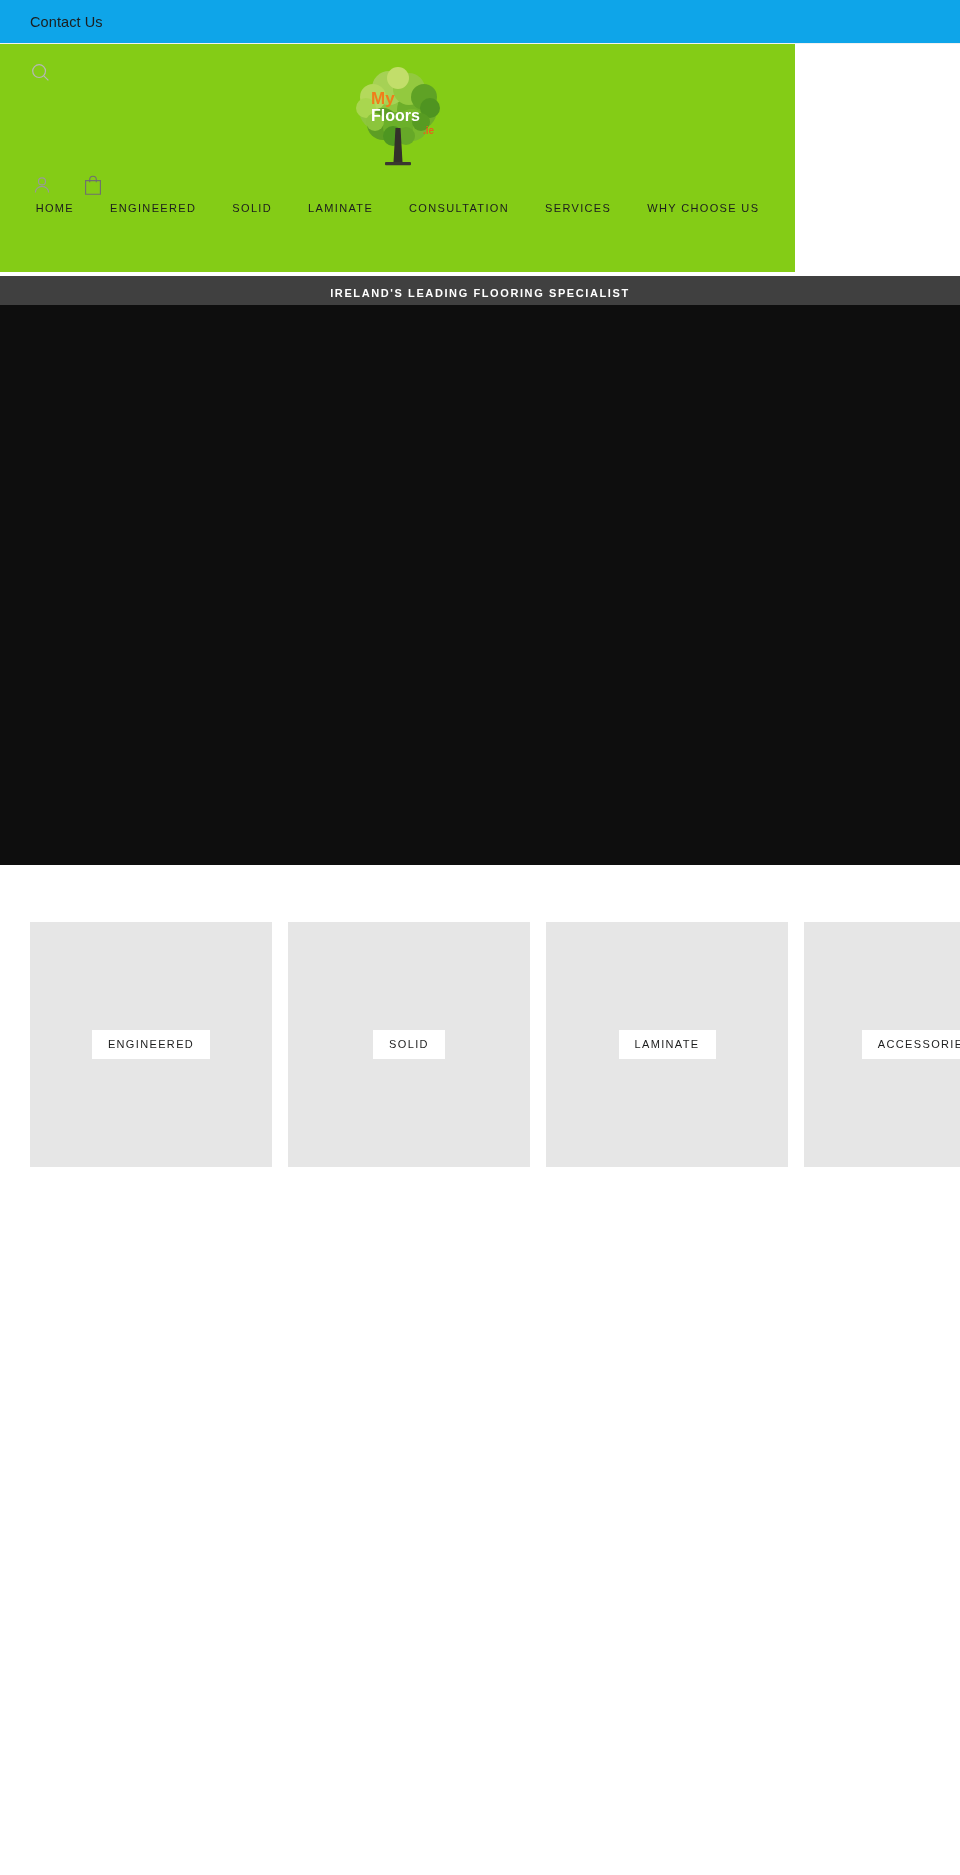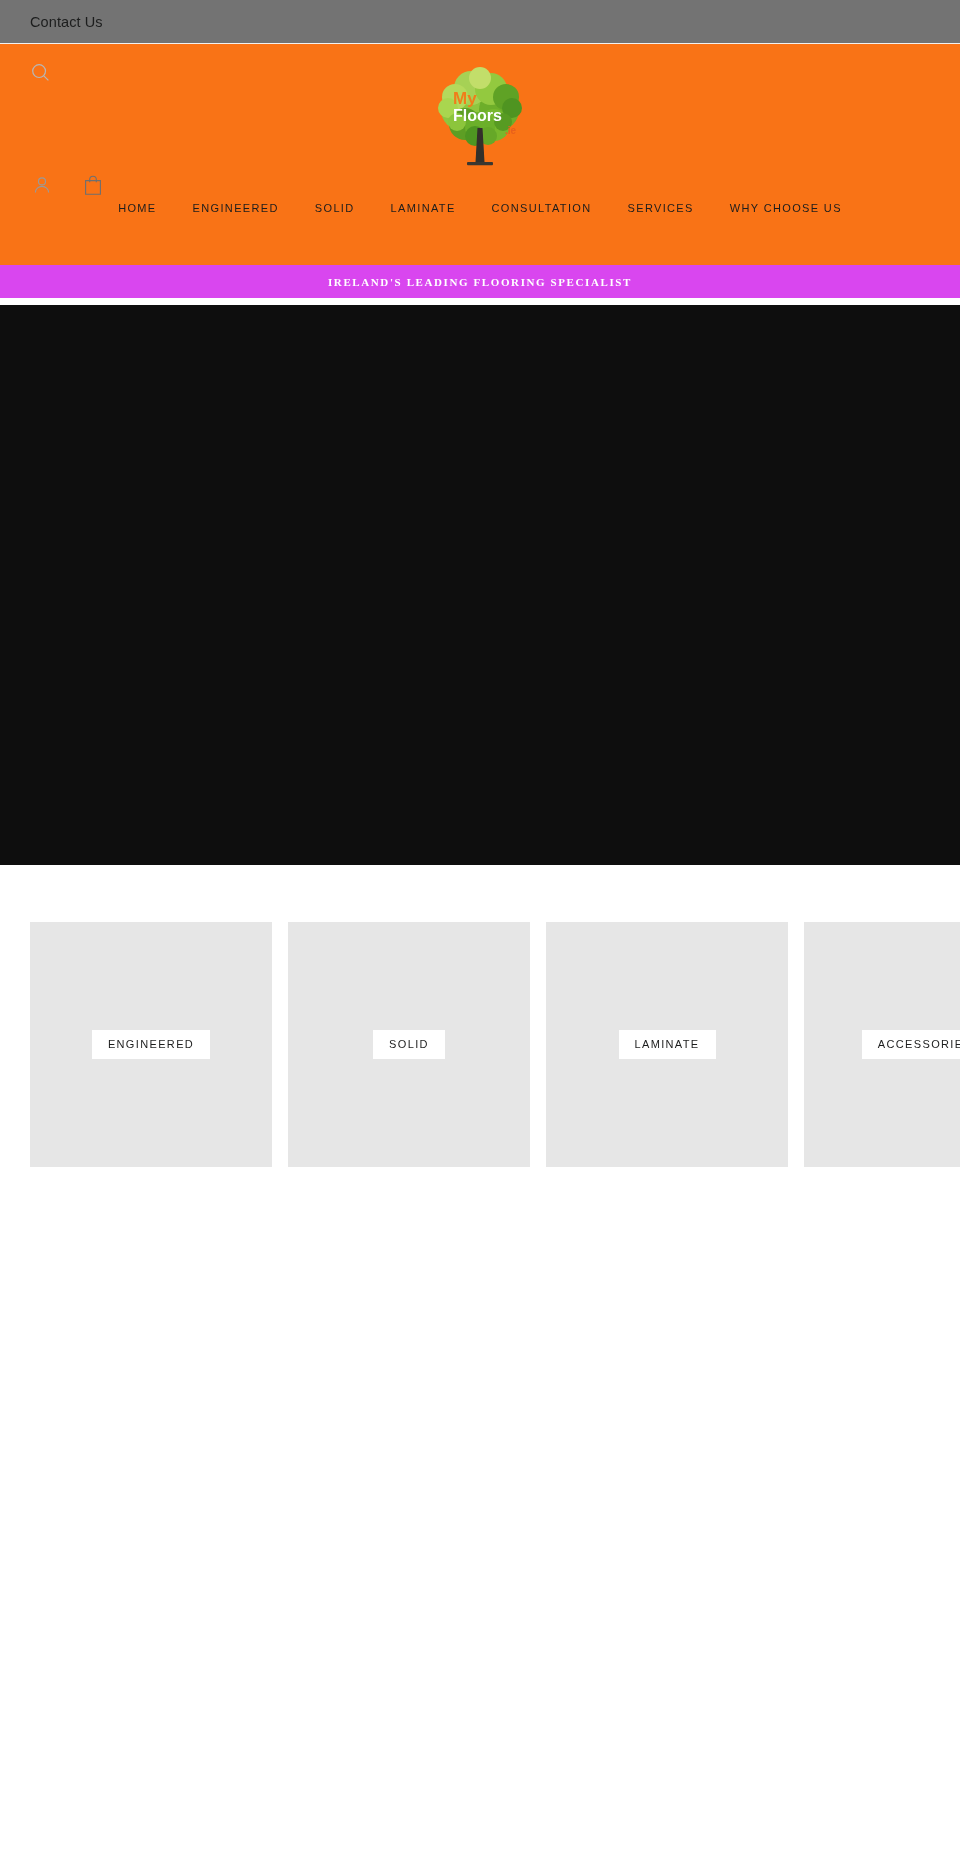--- a/index.html
+++ b/index.html
@@ -18,44 +18,44 @@
     overflow: hidden;
     background: #ffffff;
   }
 
   
   .utility-bar {
     position: absolute;
     top: 0; left: 0;
     width: 960px;
     height: 44px;
-    background: #737373;
+    background: #0ea5e9;
     border-bottom: 1px solid #f1f1f1;
   }
   .utility-link {
     position: absolute;
     left: 30px;
     top: 0;
     height: 44px;
     line-height: 44px;
     font-size: 14.5px;
     color: #1c1d1d;
     letter-spacing: 0.1px;
     text-decoration: none;
     cursor: pointer;
     white-space: nowrap;
   }
 
   
   .header {
     position: absolute;
     top: 44px; left: 0;
-    width: 960px;
+    width: 795px;
     height: 228px;
-    background: #f97316;
+    background: #84cc16;
   }
   .search-btn {
     position: absolute;
     left: 20px;
     top: 10px;
     width: 40px; height: 40px;
     display: flex;
     align-items: center;
     justify-content: center;
     background: transparent;
@@ -115,28 +115,27 @@
     text-decoration: none;
     padding: 8px 10px;
     white-space: nowrap;
     cursor: pointer;
     font-weight: 400;
   }
 
   
   .strapline {
     position: absolute;
-    top: 265px; left: 0;
+    top: 276px; left: 0;
     width: 960px;
     height: 33px;
-    background: #d946ef;
-    display: flex;
-    align-items: center;
-    justify-content: center;
-    font-family: Liberation Serif, serif;
+    background: #404040;
+    display: flex;
+    align-items: center;
+    justify-content: center;
   }
   .strapline-text {
     color: #ffffff;
     font-size: 11px;
     font-weight: bold;
     letter-spacing: 1.6px;
     text-transform: uppercase;
     white-space: nowrap;
   }
 

